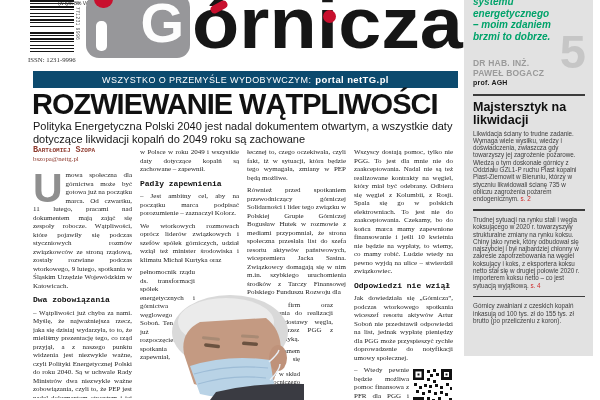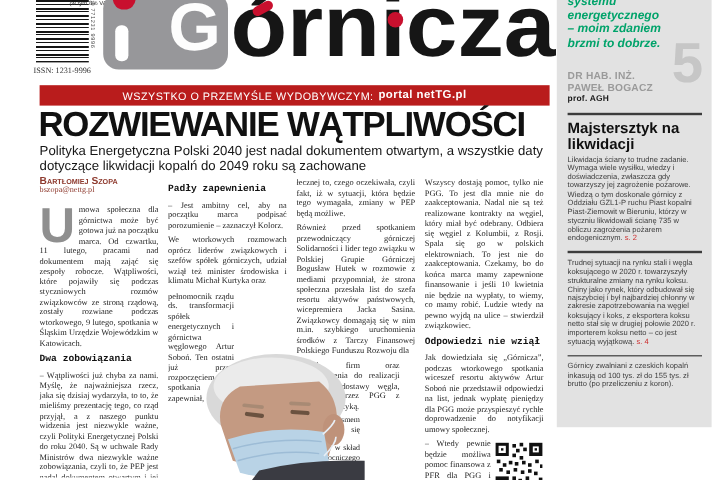--- a/index.html
+++ b/index.html
@@ -17,35 +17,35 @@
   .logo-tile .stem{position:absolute;left:10px;bottom:7px;width:11px;height:30px;background:#fff;border-radius:5px;}
   .logo-tile .gletter{position:absolute;right:6px;top:-4px;font-size:56px;font-weight:bold;color:#fdfdfd;
     font-family:"Liberation Sans",sans-serif;}
   .logo-idot{position:absolute;left:94px;top:-6px;width:19px;height:14px;background:#c8102e;border-radius:0 0 9px 9px;}
   .wordmark{position:absolute;left:192px;top:-19px;font-size:73px;font-weight:bold;color:#161616;
     letter-spacing:0px;transform:scaleX(1.06);transform-origin:left top;white-space:nowrap;}
   .accent-red{position:absolute;left:210px;top:3px;width:18px;height:8px;background:#c8102e;
     border-radius:4px;transform:rotate(-28deg);}
   .idot-red{position:absolute;left:323px;top:10px;width:13px;height:13px;background:#c8102e;border-radius:50%;}
   
-  .banner{position:absolute;left:33px;top:71px;width:425px;height:17px;background:#b91c1c;
+  .banner{position:absolute;left:33px;top:71px;width:425px;height:17px;background:#0c4a6e;
     display:flex;align-items:center;justify-content:center;color:#fff;font-size:9px;letter-spacing:.4px;}
   .banner b{margin-left:4px;font-size:9.5px;}
   
   .headline{position:absolute;left:32px;top:88px;width:428px;font-size:29px;font-weight:bold;
     letter-spacing:-1px;color:#111;white-space:nowrap;}
   .deck{position:absolute;left:33px;top:120px;width:420px;font-size:11px;line-height:12.5px;color:#161616;}
   
   .col{position:absolute;top:148px;width:99px;height:252px;overflow:hidden;
     font-family:"Liberation Serif",serif;font-size:7px;line-height:8.5px;text-align:justify;color:#1c1c1c;}
   #col1{left:33px;top:146px;}
   #col2{left:140px;}
   #col3{left:247px;}
   #col4{left:354px;font-size:7px;}
-  .byline{font-family:Liberation Sans, sans-serif;font-variant:small-caps;font-weight:bold;
+  .byline{font-family:Liberation Mono, monospace;font-variant:small-caps;font-weight:bold;
     font-size:8.5px;color:#8e3a2e;line-height:9px;}
   .bymail{font-size:6.8px;color:#8e3a2e;line-height:8px;margin-bottom:8px;font-family:"Liberation Serif",serif;}
   .dropcap{float:left;font-family:"Liberation Sans",sans-serif;font-weight:bold;font-size:41px;
     line-height:33px;color:#8f8f8f;margin:1px 3px 0 0;}
   .col p{margin:0 0 4px 0;}
   .subhead{font-family:Liberation Mono, monospace;font-weight:bold;font-size:8px;
     margin:6px 0 4px 0;color:#111;}
   .narrowL{width:55px;}
   .narrowR{width:53px;margin-left:auto;font-size:6.6px;line-height:7.8px;}
   .narrowR2{width:86px;margin-left:auto;}
@@ -96,20 +96,21 @@
 
   <div class="col" id="col1">
     <div class="byline">Bartłomiej Szopa</div>
     <div class="bymail">bszopa@nettg.pl</div>
     <p><span class="dropcap">U</span><span>mowa społeczna dla górnictwa może być gotowa już na początku marca. Od czwartku, 11 lutego, pracami nad dokumentem mają zająć się zespoły robocze. Wątpliwości, które pojawiły się podczas styczniowych rozmów związkowców ze stroną rządową, zostały rozwiane podczas wtorkowego, 9 lutego, spotkania w Śląskim Urzędzie Wojewódzkim w Katowicach.</span></p>
     <div class="subhead">Dwa zobowiązania</div>
     <p>– Wątpliwości już chyba za nami. Myślę, że najważniejsza rzecz, jaka się dzisiaj wydarzyła, to to, że mieliśmy prezentację tego, co rząd przyjął, a z naszego punktu widzenia jest niezwykle ważne, czyli Polityki Energetycznej Polski do roku 2040. Są w uchwale Rady Ministrów dwa niezwykle ważne zobowiązania, czyli to, że PEP jest nadal dokumentem otwartym i jej kształt będzie wynikał z tego, co ustalimy w ramach umowy społecznej. Druga, być może nawet ważniejsza sprawa jest taka, że rząd zobowiązał się, że wszystkie</p>
   </div>
 
   <div class="col" id="col2">
+    <p>w Polsce w roku 2049 i wszystkie daty dotyczące kopalń są zachowane – zapewnił.</p>
     <div class="subhead">Padły zapewnienia</div>
     <p>– Jest ambitny cel, aby na początku marca podpisać porozumienie – zaznaczył Kolorz.</p>
     <p>We wtorkowych rozmowach oprócz liderów związkowych i szefów spółek górniczych, udział wziął też minister środowiska i klimatu Michał Kurtyka oraz</p>
     <p class="narrowL">pełnomocnik rządu ds. transformacji spółek energetycznych i górnictwa węglowego Artur Soboń. Ten ostatni już przed rozpoczęciem spotkania zapewniał,</p>
   </div>
 
   <div class="col" id="col3">
     <p>łecznej to, czego oczekiwała, czyli fakt, iż w sytuacji, która będzie tego wymagała, zmiany w PEP będą możliwe.</p>
     <p>Również przed spotkaniem przewodniczący górniczej Solidarności i lider tego związku w Polskiej Grupie Górniczej Bogusław Hutek w rozmowie z mediami przypomniał, że strona społeczna przesłała list do szefa resortu aktywów państwowych, wicepremiera Jacka Sasina. Związkowcy domagają się w nim m.in. szybkiego uruchomienia środków z Tarczy Finansowej Polskiego Funduszu Rozwoju dla</p>
     <p class="narrowR2">dużych firm oraz doprowadzenia do realizacji umów na dostawy węgla, zawartych przez PGG z polską energetyką.</p>

